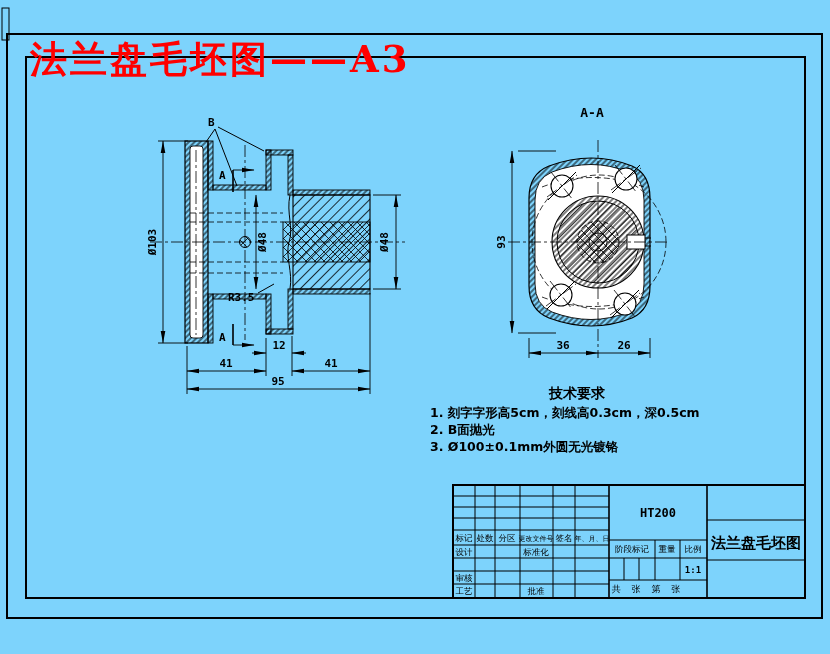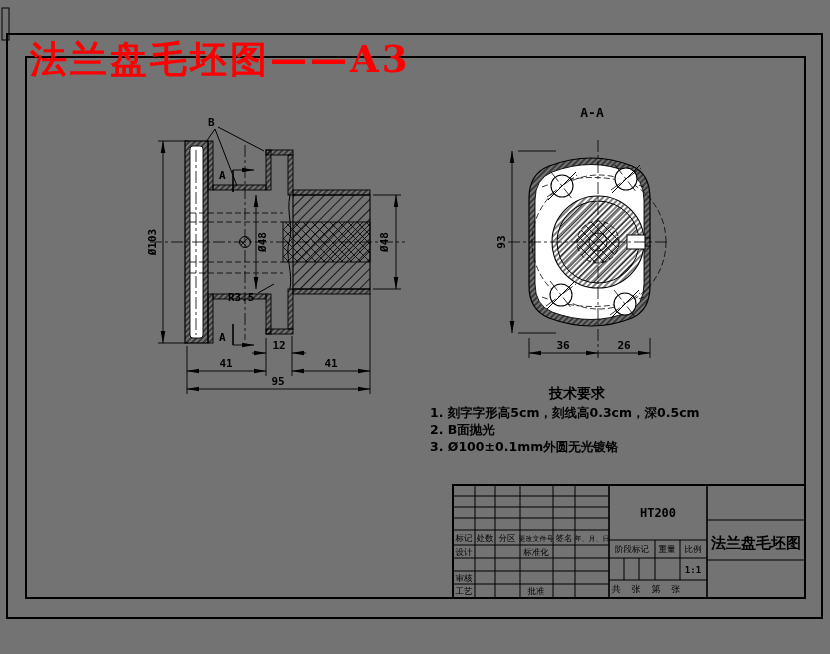--- a/index.html
+++ b/index.html
@@ -1,16 +1,16 @@
 <!DOCTYPE html>
 <html><head>
 <meta charset="utf-8">
 <style>
   html,body{margin:0;padding:0;background:#ffffff;}
-  .page{position:relative;width:830px;height:654px;background:#737373;overflow:hidden;
+  .page{position:relative;width:830px;height:654px;background:#7dd3fc;overflow:hidden;
         font-family:"DejaVu Sans",sans-serif;}
   svg{position:absolute;left:0;top:0;}
   text{fill:#000;}
   .dimtxt{font-family:"DejaVu Sans Mono",monospace;font-weight:bold;font-size:11px;}
   .lbl{font-family:"DejaVu Sans Mono",monospace;font-weight:bold;font-size:11px;}
   .cn{font-family:"DejaVu Sans",sans-serif;}
   .redtitle{font-family:"DejaVu Serif",serif;font-weight:bold;font-size:37px;fill:#ff0000;letter-spacing:3px;}
   .tb-s{font-size:8.5px;}
   .tb-xs{font-size:7px;}
   .thin{stroke:#000;stroke-width:1;fill:none;}

